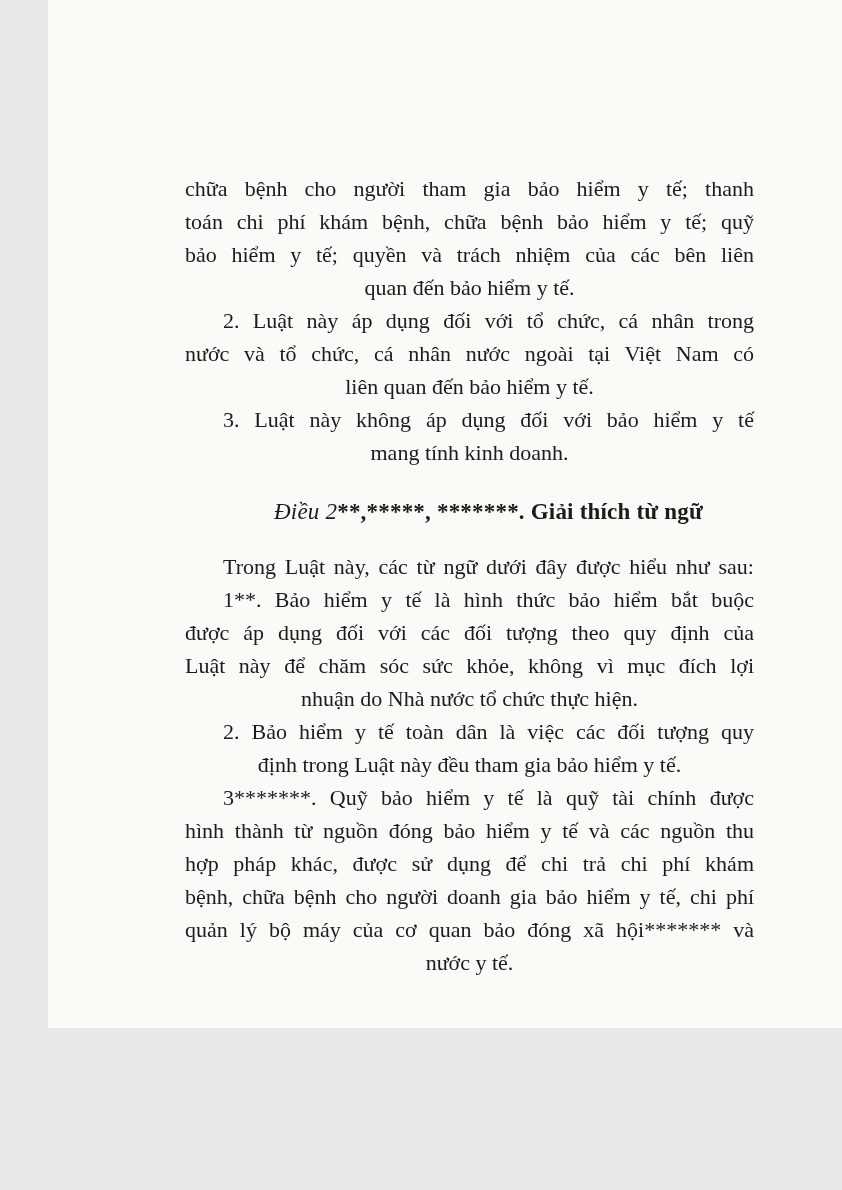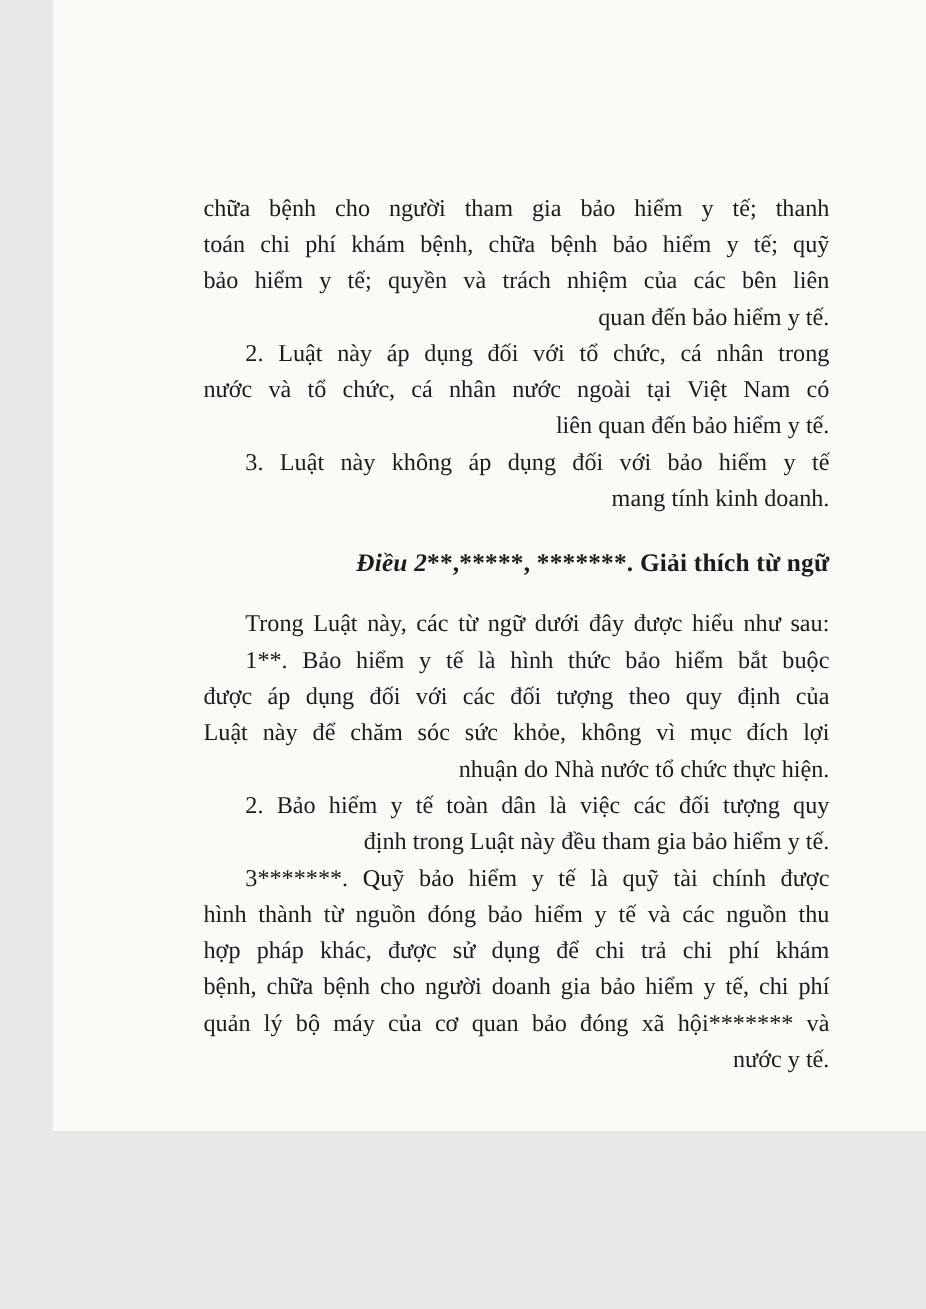--- a/index.html
+++ b/index.html
@@ -17,40 +17,40 @@
     margin-left: 48px;
   }
   .text-block {
     position: absolute;
     left: 137px; top: 172px; width: 569px;
     font-size: 22px;
     line-height: 33px;
   }
   .line {
     display: block;
-    text-align: right;
+    text-align: center;
     white-space: normal;
   }
   .line.justify {
     text-align: justify;
     text-align-last: justify;
     -moz-text-align-last: justify;
   }
   .line.indent { text-indent: 38px; }
   .line.heading-line {
     font-weight: bold;
     font-size: 23px;
     margin-top: 26px;
     margin-bottom: 22px;
     letter-spacing: 0.2px;
   }
   .seg.r { font-style: normal; font-weight: inherit; }
   .seg.i { }
   .seg.b { font-weight: bold; font-style: normal; }
-  .seg.bi { font-weight: bold; font-style: italic; }
+  .seg.bi { font-weight: normal; font-style: italic; }
   .page-number {
     position: absolute;
     left: 668px; top: 1040px; width: 56px;
     text-align: center;
     font-size: 25px;
     line-height: 30px;
   }
 </style>
 </head>
 <body>

